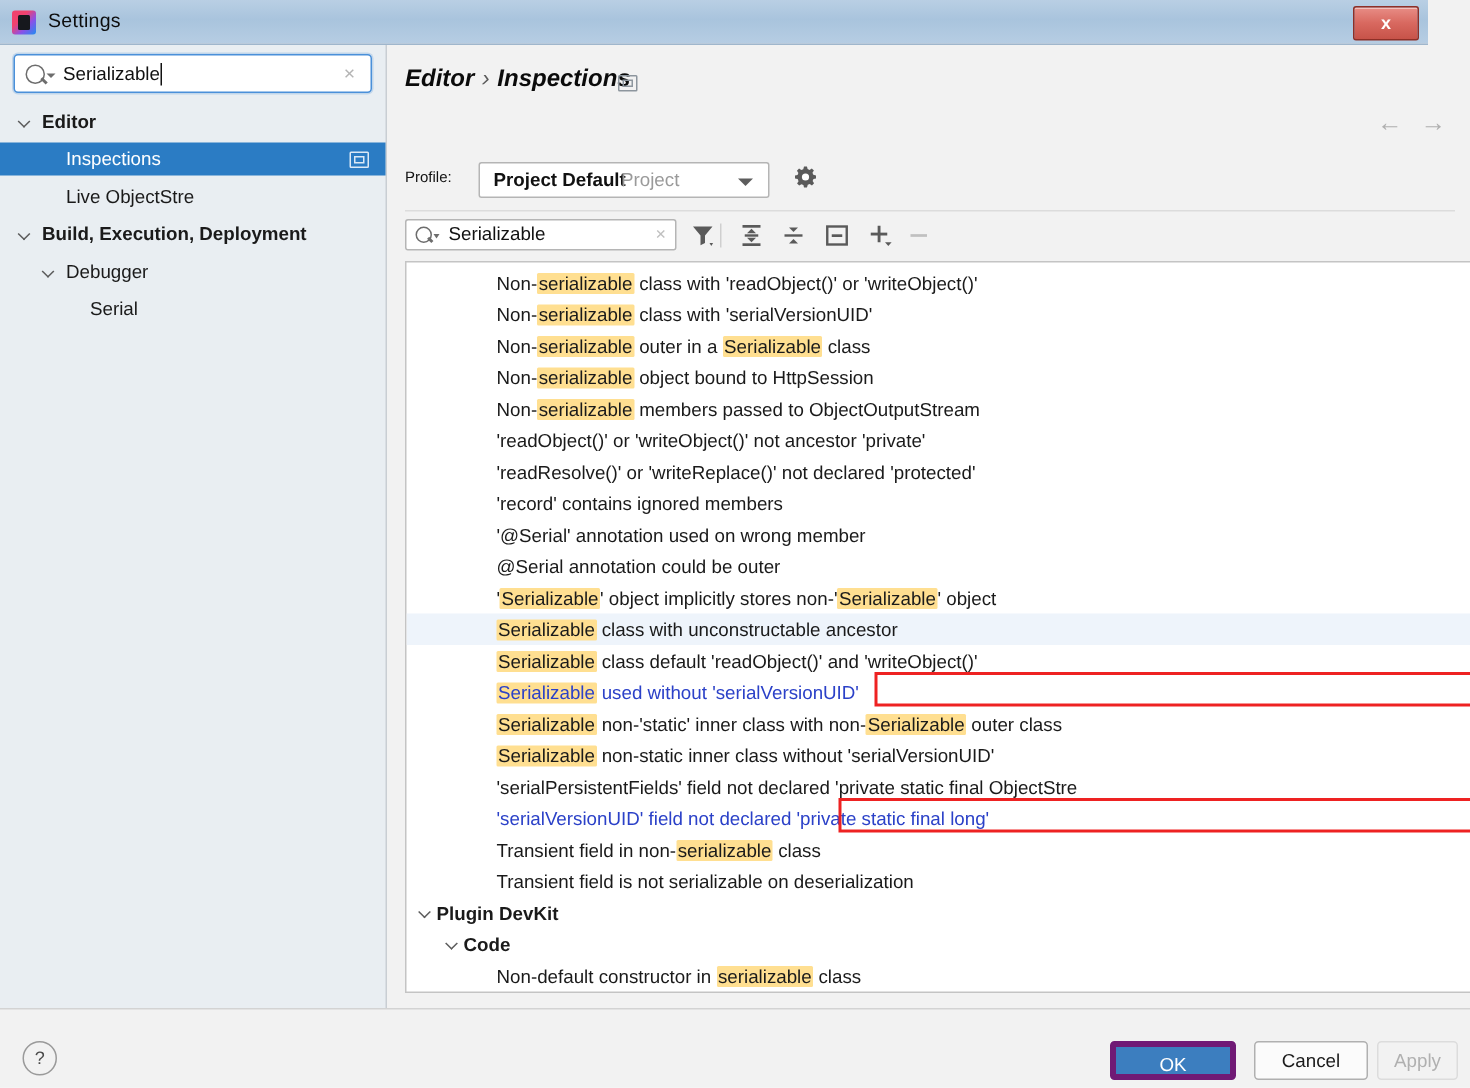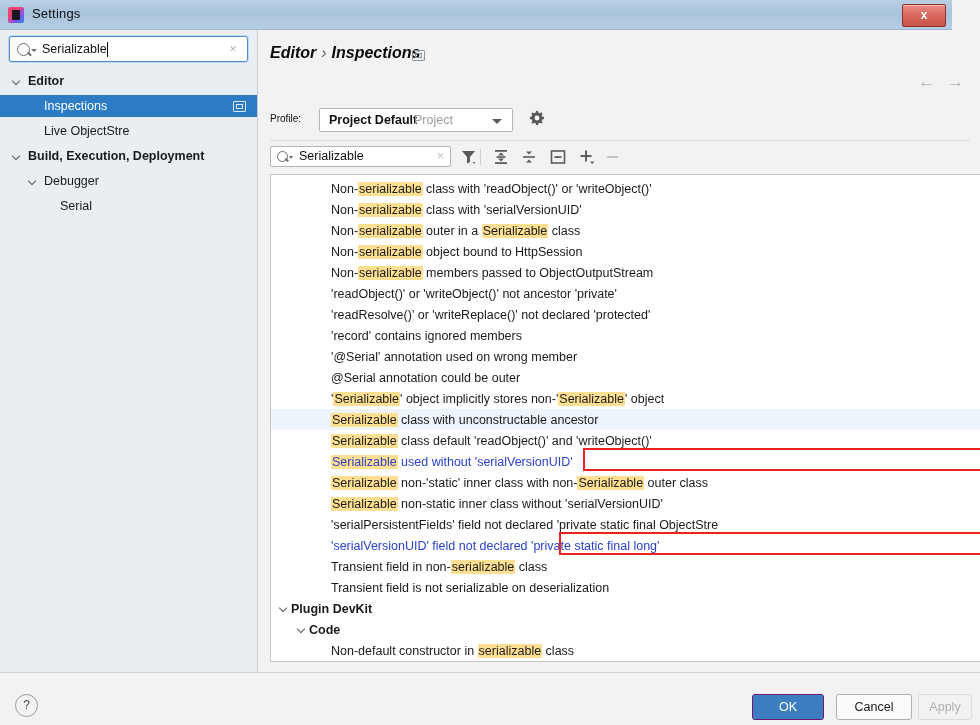--- a/index.html
+++ b/index.html
@@ -355,22 +355,22 @@
   .btn {
     position: absolute; top: 21px;
     height: 26px;
     border-radius: 3px;
     font-size: 12.5px;
     text-align: center; line-height: 25px;
     box-sizing: border-box;
     cursor: pointer;
   }
   .btn-ok {
-    right: 156px; width: 72px;
-    background: #3c7ebf; border: 1px solid #701a75;
+    right: 156px; width: 84px;
+    background: #3c7ebf; border: 4px solid #701a75;
     color: #ffffff;
   }
   .btn-cancel {
     right: 68px; width: 76px;
     background: #fbfbfb; border: 1px solid #b0b0b0;
     color: #1a1a1a;
   }
   .btn-apply {
     right: 8px; width: 54px;
     background: #f2f2f2; border: 1px solid #dcdcdc;

